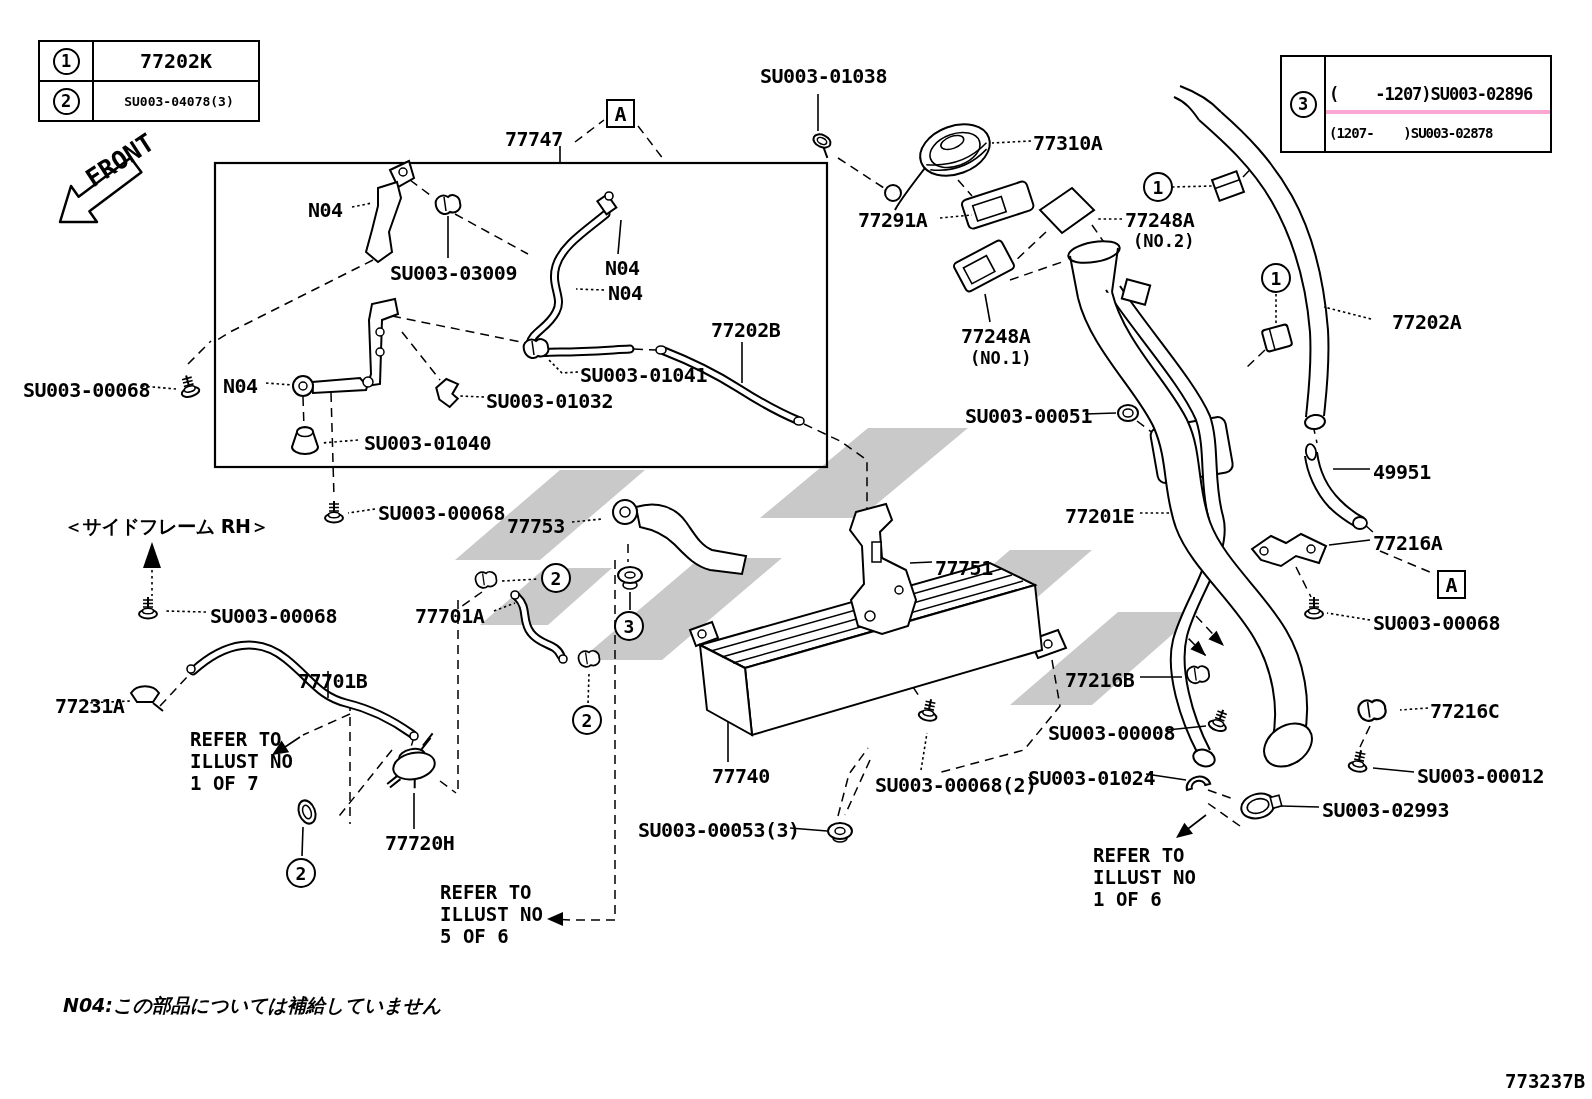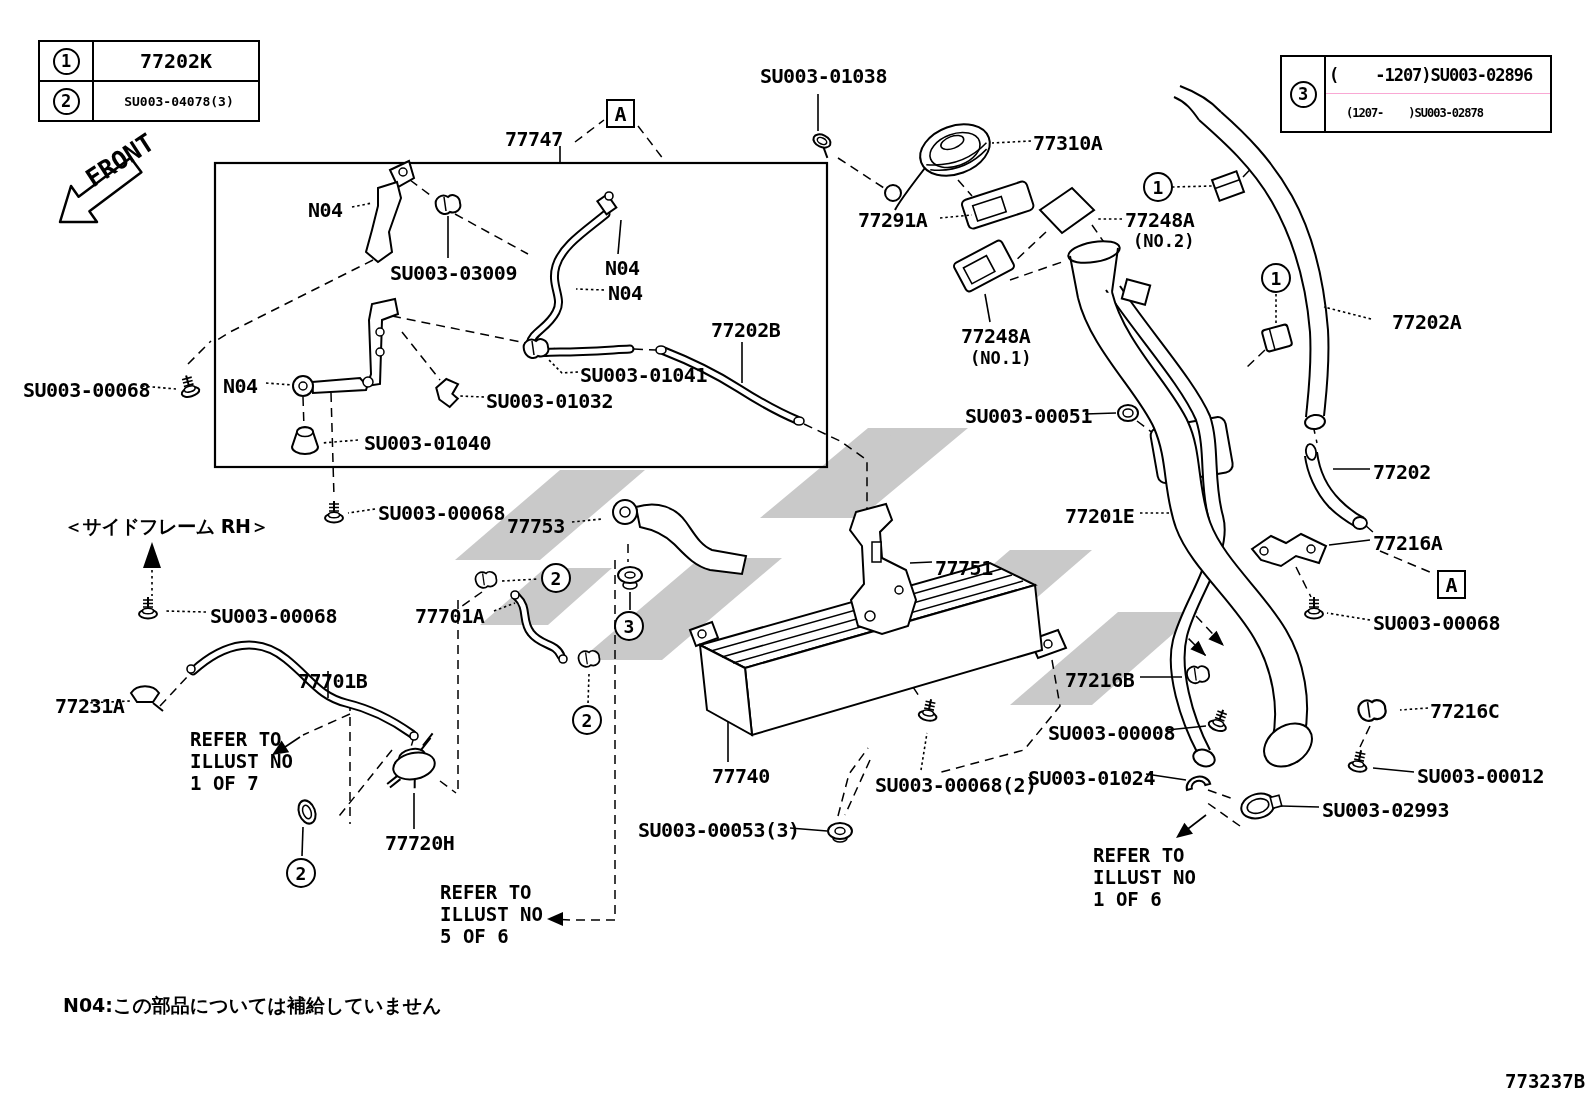--- a/index.html
+++ b/index.html
@@ -403,22 +403,22 @@
         </div>
       <div class="rt-cell" style="flex:1;font-size:13px;margin-left:6px;">SU003-04078(3)</div>
     </div>
   </div>
 
   <div class="ref-table" style="left:1280px;top:55px;width:272px;display:flex;">
     <div class="rt-cell" style="width:44px;border-right:2px solid #000;">
         <span class="circ">3</span>
       </div>
     <div style="flex:1;">
-      <div class="rt-cell" style="height:37px;border-bottom:1px solid #f9a8d4;justify-content:flex-start;padding-left:3px;font-size:17px;letter-spacing:-1px;white-space:pre;"><span>(    -1207)</span><span>SU003-02896</span></div>
-      <div class="rt-cell" style="height:37px;justify-content:flex-start;padding-left:20px;font-size:12px;letter-spacing:-1px;white-space:pre;"><span>(1207-    )</span><span>SU003-02878</span></div>
+      <div class="rt-cell" style="height:37px;border-bottom:4px solid #f9a8d4;justify-content:flex-start;padding-left:3px;font-size:17px;letter-spacing:-1px;white-space:pre;margin-top:20px;"><span>(    -1207)</span><span>SU003-02896</span></div>
+      <div class="rt-cell" style="height:37px;justify-content:flex-start;padding-left:3px;font-size:14px;letter-spacing:-1px;white-space:pre;"><span>(1207-    )</span><span>SU003-02878</span></div>
     </div>
   </div>
 
   <div class="abox" style="left:606px;top:99px;">A</div>
   <div class="abox" style="left:1437px;top:570px;">A</div>
 
   <div class="callout" style="left:1143px;top:172px;">1</div>
   <div class="callout" style="left:1261px;top:263px;">1</div>
   <div class="callout" style="left:541px;top:563px;">2</div>
   <div class="callout" style="left:614px;top:611px;">3</div>
@@ -427,21 +427,21 @@
 
   <div class="lbl" style="left:505px;top:127px;">77747</div>
   <div class="lbl" style="left:760px;top:64px;">SU003-01038</div>
   <div class="lbl" style="left:1033px;top:131px;">77310A</div>
   <div class="lbl" style="left:858px;top:208px;">77291A</div>
   <div class="lbl" style="left:1125px;top:208px;">77248A</div>
   <div class="lbl-s" style="left:1133px;top:231px;">(NO.2)</div>
   <div class="lbl" style="left:961px;top:324px;">77248A</div>
   <div class="lbl-s" style="left:970px;top:348px;">(NO.1)</div>
   <div class="lbl" style="left:1373px;top:310px;margin-left:19px;">77202A</div>
-  <div class="lbl" style="left:1373px;top:460px;">77202</div>
+  <div class="lbl" style="left:1373px;top:460px;">49951</div>
   <div class="lbl" style="left:965px;top:404px;">SU003-00051</div>
   <div class="lbl" style="left:1065px;top:504px;">77201E</div>
   <div class="lbl" style="left:1373px;top:531px;">77216A</div>
   <div class="lbl" style="left:1373px;top:611px;">SU003-00068</div>
   <div class="lbl" style="left:1065px;top:668px;">77216B</div>
   <div class="lbl" style="left:1048px;top:721px;">SU003-00008</div>
   <div class="lbl" style="left:1028px;top:766px;">SU003-01024</div>
   <div class="lbl" style="left:1430px;top:699px;">77216C</div>
   <div class="lbl" style="left:1417px;top:764px;">SU003-00012</div>
   <div class="lbl" style="left:1322px;top:798px;">SU003-02993</div>
@@ -472,16 +472,16 @@
   <div class="refnote" style="left:190px;top:728px;">REFER TO
 ILLUST NO
 1 OF 7</div>
   <div class="refnote" style="left:440px;top:881px;">REFER TO
 ILLUST NO
 5 OF 6</div>
   <div class="refnote" style="left:1093px;top:844px;">REFER TO
 ILLUST NO
 1 OF 6</div>
 
-  <div class="note-line cjk" style="left:63px;top:993px;">N04:この部品については補給していません</div>
+  <div class="note-line cjk" style="left:63px;top:993px;font-style:italic;">N04:この部品については補給していません</div>
   <div class="dwg-no" style="left:1505px;top:1070px;">773237B</div>
 
 </div>
 
 </body></html>

